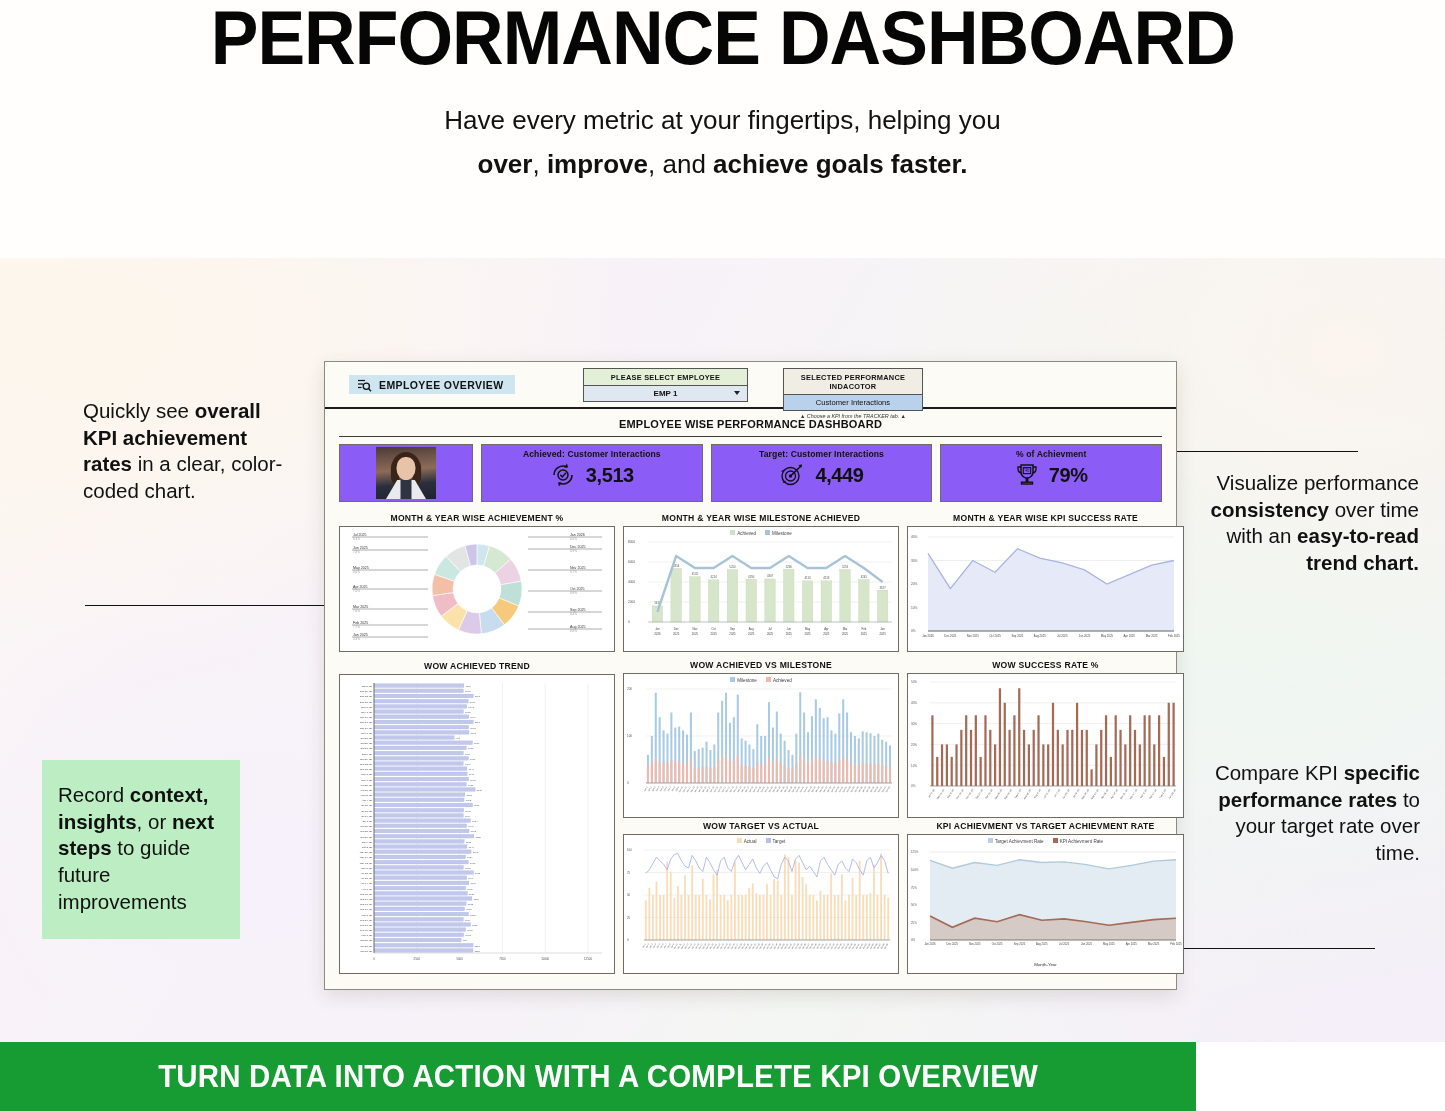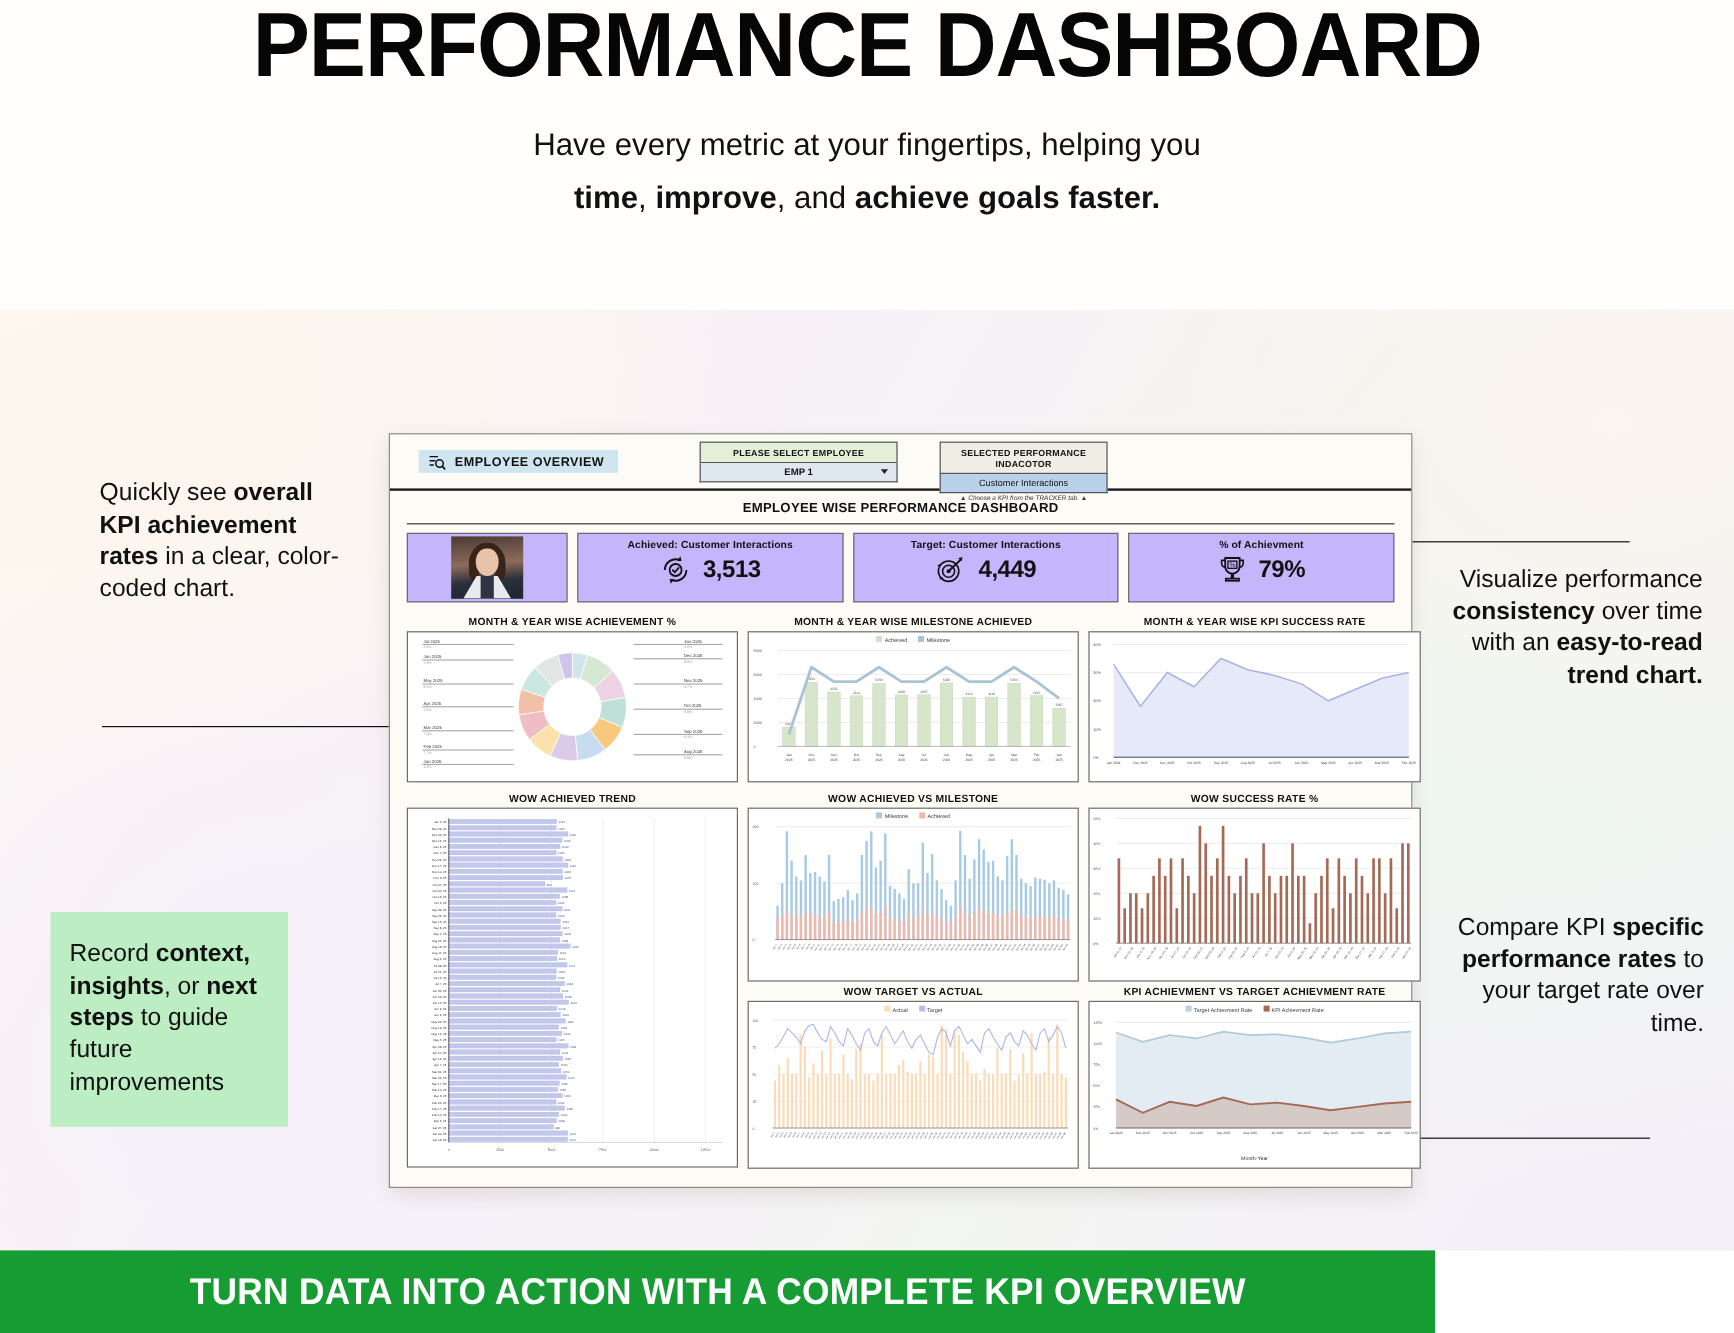--- a/index.html
+++ b/index.html
@@ -101,21 +101,21 @@
   }
 
   .ss-title {
     text-align:center; font-size:11px; font-weight:bold; letter-spacing:.2px;
     padding:9px 0 6px; color:#111;
   }
   .ss-rule { height:1px; background:#3a3a3a; margin:0 14px 7px; }
 
   
   .kpirow { display:flex; gap:8px; padding:0 14px 8px; }
-  .card { border:1px solid #6d6d66; background:#c4b5fd; }
+  .card { border:1px solid #6d6d66; background:#8b5cf6; }
   .card.photo { width:134px; height:58px; display:flex; align-items:center; justify-content:center; }
   .avatar {
     width:60px; height:52px;
     background:linear-gradient(175deg,#4a3a33 0%,#6d5349 22%,#8d6b58 44%,#2b2f3c 70%,#1e2430 100%);
     position:relative; overflow:hidden;
   }
   .avatar .face {
     position:absolute; left:50%; top:10px; transform:translateX(-50%);
     width:19px; height:23px; border-radius:48% 48% 52% 52%; background:#e8c3a7;
   }
@@ -143,21 +143,21 @@
   .card.metric .num { font-size:20px; font-weight:bold; color:#111; letter-spacing:-.4px; }
 
   
   .grid { padding:0 14px 12px; }
   .grow { display:flex; gap:8px; margin-bottom:5px; }
   .ctitle {
     text-align:center; font-size:8.6px; font-weight:bold; letter-spacing:.25px;
     padding:3px 0 3px; color:#111;
   }
   .cbox { border:1px solid #6d6d66; background:#ffffff; position:relative; overflow:hidden; }
-  .cwrap { display:flex; flex-direction:column; }
+  .cwrap { display:flex; flex-direction:column;justify-content:center; }
 
   .legend {
     display:flex; gap:9px; justify-content:center; align-items:center;
     font-size:4.6px; color:#444; padding-top:3px;
   }
   .legend span.sw { width:5px;height:5px;display:inline-block;margin-right:2px; }
   .legend i { font-style:normal; }
 
   .axisnote { font-size:4.4px; text-align:center; color:#333; padding-top:1px; }
 
@@ -173,21 +173,21 @@
     transform:scaleX(0.95);
   }
 </style>
 </head>
 <body>
 
 <div class="header">
   <div class="main-title">PERFORMANCE DASHBOARD</div>
   <div class="sub1">Have every metric at your fingertips, helping you</div>
   <div class="sub2">
-    <b>time</b><span>, </span><b>improve</b><span>, and </span><b>achieve goals faster.</b>
+    <b>over</b><span>, </span><b>improve</b><span>, and </span><b>achieve goals faster.</b>
   </div>
 </div>
 
 <div class="stage"></div>
 
 <div class="anno anno-left anno-1">
   <span>Quickly see </span><b>overall KPI achievement rates</b><span> in a clear, color-coded chart.</span>
 </div>
 <div class="leader" style="left:85px; top:605px; width:300px;"></div>
 

